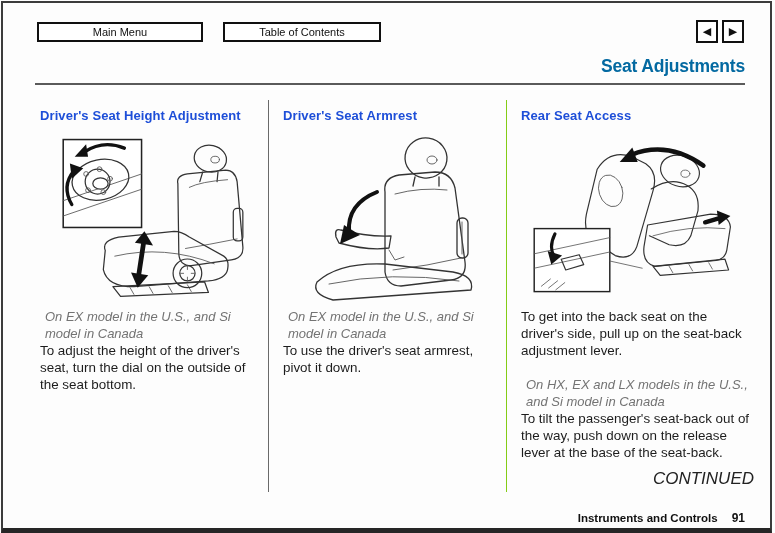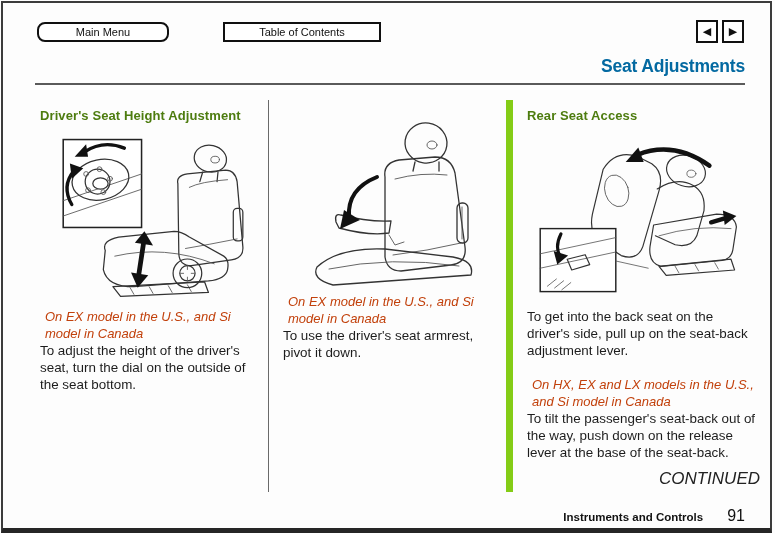--- a/index.html
+++ b/index.html
@@ -8,48 +8,48 @@
     font-family:"Liberation Sans","DejaVu Sans",sans-serif;color:#1f1f1f;
     overflow:hidden;
   }
   .frame{position:absolute;left:1px;top:1px;right:3px;bottom:0;
     border:2px solid #3c3c3c;border-bottom:5px solid #262626;pointer-events:none;}
   .nav-btn{
     position:absolute;top:22px;height:20px;background:#fff;border:2px solid #101010;
     font-family:"Liberation Sans",sans-serif;font-size:11px;color:#111;
     display:flex;align-items:center;justify-content:center;padding:0;cursor:pointer;
   }
-  #btn-main-menu{left:37px;width:132px;border-radius:8px;}
+  #btn-main-menu{left:37px;width:166px;}
   #btn-toc{left:223px;width:158px;}
   .arrow-btn{
     position:absolute;top:20px;width:22px;height:23px;background:#fff;border:2px solid #101010;
     display:flex;align-items:center;justify-content:center;font-size:11px;color:#111;
     padding:0;cursor:pointer;
   }
   #btn-prev{left:696px;}
   #btn-next{left:722px;}
   .page-title{
     position:absolute;top:56px;right:30px;font-size:17.5px;font-weight:bold;
     letter-spacing:-0.2px;color:#0369a1;
   }
   .title-rule{position:absolute;top:83px;left:35px;right:30px;height:2px;background:#5a5a5a;}
   .columns{position:absolute;top:100px;left:35px;right:30px;bottom:41px;display:flex;}
   .col{position:relative;box-sizing:border-box;}
   .col1{width:233px;padding:8px 8px 0 5px;}
   .col2{width:238px;border-left:1px solid #6a6a6a;padding:8px 8px 0 14px;}
-  .col3{flex:1;border-left:7px solid #84cc16;padding:8px 4px 0 14px;}
-  .col h2{margin:0;font-size:13px;font-weight:bold;color:#4d7c0f;letter-spacing:0.1px;}
+  .col3{flex:1;border-left:1px solid #84cc16;padding:8px 4px 0 14px;}
+  .col h2{margin:0;font-size:13px;font-weight:bold;color:#1d4ed8;letter-spacing:0.1px;}
   .illu{display:block;margin:7px 0 6px 6px;}
-  .note{margin:0;padding-left:5px;font-style:italic;font-size:13px;line-height:17px;color:#c2410c;}
+  .note{margin:0;padding-left:5px;font-style:italic;font-size:13px;line-height:17px;color:#737373;}
   .body-text{margin:0;font-size:13.4px;line-height:17px;color:#1d1d1d;}
   .intro{margin:0 0 17px 0;}
   .continued{position:absolute;right:2px;bottom:3px;font-size:17px;font-style:italic;color:#222;}
-  .footer{position:absolute;right:30px;bottom:8px;display:flex;align-items:baseline;gap:24px;}
+  .footer{position:absolute;right:30px;bottom:8px;display:flex;align-items:baseline;gap:14px;}
   .footer .section{font-size:11.5px;font-weight:bold;color:#111;}
-  .footer .pagenum{font-size:16px;font-weight:normal;color:#111;}
+  .footer .pagenum{font-size:12px;font-weight:bold;color:#111;}
   svg{overflow:visible;}
   .ln{fill:none;stroke:#333;stroke-width:1.3;stroke-linecap:round;stroke-linejoin:round;}
   .ln-thin{fill:none;stroke:#555;stroke-width:0.9;stroke-linecap:round;}
   .ink{fill:none;stroke:#111;stroke-linecap:round;}
   .blk{fill:#111;stroke:none;}
 </style>
 </head>
 <body>
 
 <div class="frame"></div>
@@ -113,20 +113,21 @@
       <path class="ink" d="M40 19 Q60 6 82 15" stroke-width="3.5"></path>
       <polygon class="blk" points="30,24 42,11 44,24"></polygon>
       <path class="ink" d="M27 74 Q16 55 29 39" stroke-width="3.5"></path>
       <polygon class="blk" points="25,31 39,36 27,47"></polygon>
     </svg>
     <p class="note">On EX model in the U.S., and Si model in Canada</p>
     <p class="body-text">To adjust the height of the driver's seat, turn the dial on the outside of the seat bottom.</p>
   </section>
 
   <section class="col col2">
+    <h2>Driver's Seat Armrest</h2>
     <svg class="illu" width="215" height="172" viewBox="0 0 215 172">
       <ellipse class="ln" cx="137" cy="28" rx="21" ry="20" transform="rotate(8 137 28)"></ellipse>
       <ellipse class="ln-thin" cx="143" cy="30" rx="5" ry="4"></ellipse>
       <line class="ln" x1="126" y1="47" x2="124" y2="56"></line>
       <line class="ln" x1="150" y1="47" x2="150" y2="56"></line>
       <path class="ln" d="M96 62 Q94 48 110 45 L146 42 Q162 42 166 58 L176 132 Q178 148 162 150 L112 156 Q98 156 96 142 Z"></path>
       <path class="ln-thin" d="M106 64 Q132 57 158 60"></path>
       <path class="ln-thin" d="M104 140 Q138 136 172 128"></path>
       <rect class="ln" x="168" y="88" width="11" height="40" rx="5"></rect>
       <line class="ln-thin" x1="173" y1="92" x2="173" y2="124"></line>

